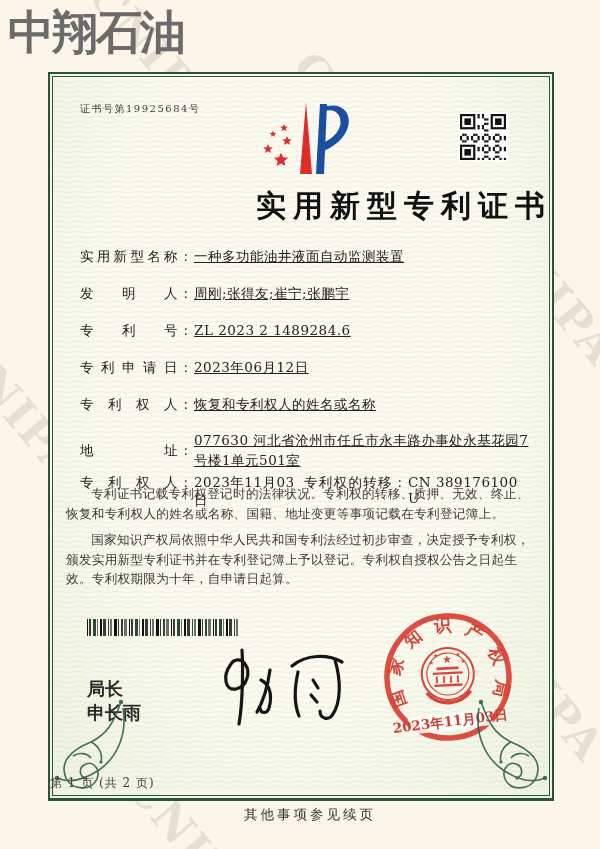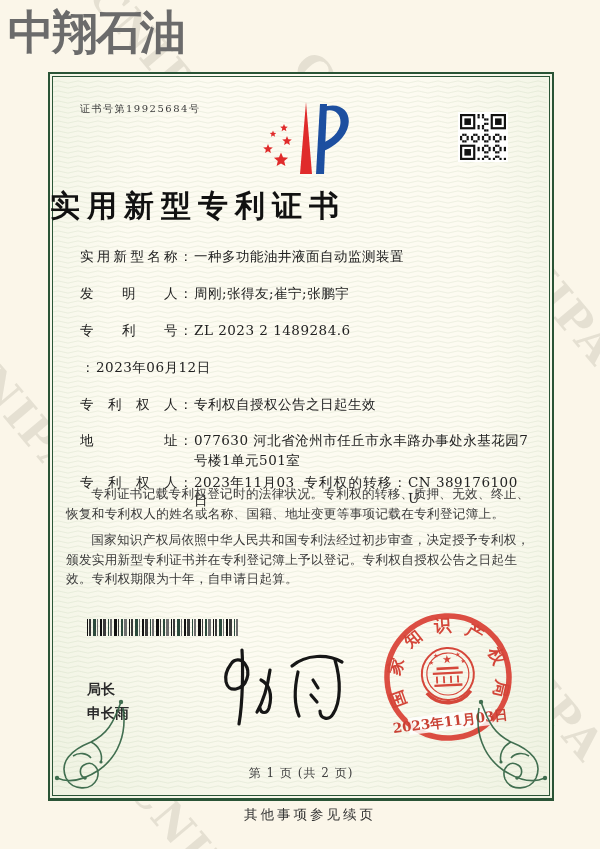--- a/index.html
+++ b/index.html
@@ -9,42 +9,42 @@
          font-weight:900;font-size:46px;letter-spacing:-2px;color:#6b6b6b;z-index:3;}
   .wm{position:absolute;font-weight:bold;font-size:44px;color:rgba(168,164,148,0.26);
       transform:rotate(50deg);transform-origin:left top;white-space:nowrap;z-index:1;letter-spacing:2px;}
   .frame{position:absolute;left:48px;top:72px;width:502px;height:724px;border:2px solid #2a5436;
          border-bottom-width:3px;background:radial-gradient(ellipse at 50% 38%, #fdfbf1 52%, #eef2e1 100%);z-index:2;}
   .frame-inner{position:absolute;inset:2px;border:1px solid #2a5436;}
   #waves{position:absolute;inset:3px;width:494px;height:714px;opacity:.55;}
   .certno{position:absolute;left:30px;top:28px;font-size:10px;letter-spacing:1.5px;color:#3c3c3c;}
   .cnipa-logo{position:absolute;left:210px;top:24px;}
   .qr{position:absolute;left:408px;top:38px;width:46px;height:46px;background:#fff;padding:2px;}
-  .title{position:absolute;left:0;top:112px;width:100%;text-align:left;font-size:30px;font-weight:bold;
+  .title{position:absolute;left:0;top:112px;width:100%;text-align:right;font-size:30px;font-weight:bold;
          letter-spacing:7px;color:#111;}
   .fields{position:absolute;left:30px;top:171px;width:452px;font-size:13.5px;color:#222;letter-spacing:.5px;}
-  .frow{display:flex;margin-bottom:15px;line-height:22px;}
+  .frow{display:flex;margin-bottom:15px;line-height:22px;align-items:center;}
   .frow.addr{margin-bottom:4px;line-height:20px;}
   .flabel{display:inline-block;width:98px;text-align:justify;text-align-last:justify;flex:none;}
   .fcolon{flex:none;width:16px;text-align:center;}
-  .fvalue{flex:1;}
+  .fvalue{flex:1;text-decoration:underline;}
   .pairs{display:flex;}
   .pair1{display:flex;width:224px;flex:none;}
   .flabel2{display:inline-block;width:88px;text-align:justify;text-align-last:justify;flex:none;}
   .paras{position:absolute;left:16px;top:410px;width:472px;font-size:12.6px;line-height:19.5px;color:#3a3a3a;}
   .paras p{margin:0 0 7px 0;text-indent:2em;letter-spacing:.3px;}
   .barcode{position:absolute;left:37px;top:545px;}
   .signer{position:absolute;left:37px;top:604px;font-family:Liberation Mono, monospace;
-          font-size:14px;font-weight:600;line-height:24px;color:#2b2b2b;}
+          font-size:18px;font-weight:600;line-height:24px;color:#2b2b2b;}
   .signature{position:absolute;left:152px;top:572px;}
   .seal{position:absolute;left:331px;top:536px;transform:rotate(-3deg);}
   .ornament{position:absolute;bottom:2px;opacity:.9;}
   .orn-left{left:1px;}
   .orn-right{right:1px;transform:scaleX(-1);}
-  .pagenum{position:absolute;left:0;bottom:16px;width:100%;text-align:center;font-size:12px;color:#3f3f3f;letter-spacing:1px;}
+  .pagenum{position:absolute;left:0;bottom:6px;width:100%;text-align:left;font-size:12px;color:#3f3f3f;letter-spacing:1px;}
   .contnote{position:absolute;left:0;top:806px;width:100%;text-align:center;font-size:13.5px;
             color:#333;letter-spacing:3px;z-index:2;margin-left:10px;}
 </style>
 </head>
 <body>
 
 <div id="page">
 
   <div class="brand">中翔石油</div>
 
@@ -182,27 +182,28 @@
         <span class="flabel">发明人</span>
         <span class="fcolon">：</span>
         <span class="fvalue">周刚;张得友;崔宁;张鹏宇</span>
       </div>
       <div class="frow">
         <span class="flabel">专利号</span>
         <span class="fcolon">：</span>
         <span class="fvalue">ZL 2023 2 1489284.6</span>
       </div>
       <div class="frow">
+        <span class="flabel">专利申请日</span>
         <span class="fcolon">：</span>
         <span class="fvalue">2023年06月12日</span>
       </div>
       <div class="frow">
         <span class="flabel">专利权人</span>
         <span class="fcolon">：</span>
-        <span class="fvalue">专利权自授权公告之日起生效</span>
+        <span class="fvalue">恢复和专利权人的姓名或名称</span>
       </div>
       <div class="frow addr">
         <span class="flabel">地址</span>
         <span class="fcolon">：</span>
         <span class="fvalue">077630 河北省沧州市任丘市永丰路办事处永基花园7号楼1单元501室</span>
       </div>
       <div class="pairs">
         <span class="pair1">
           <span class="flabel">专利权人</span>
           <span class="fcolon">：</span>

